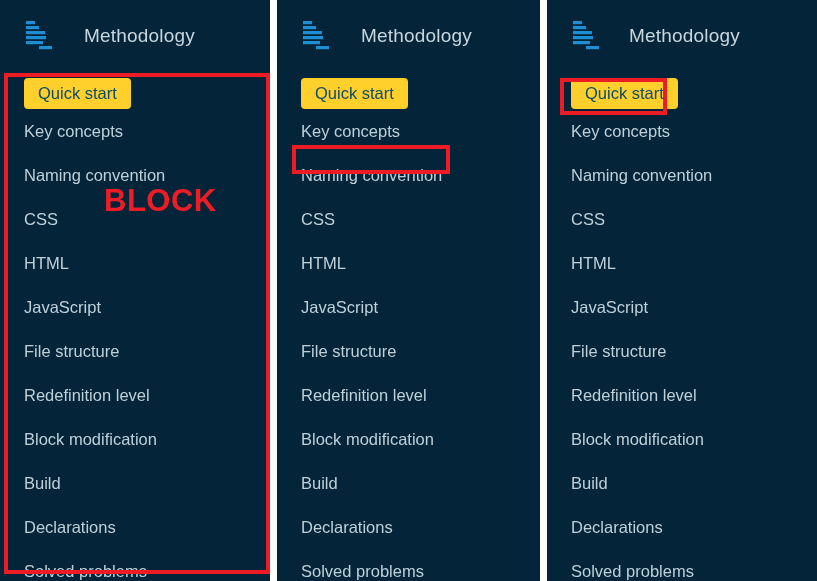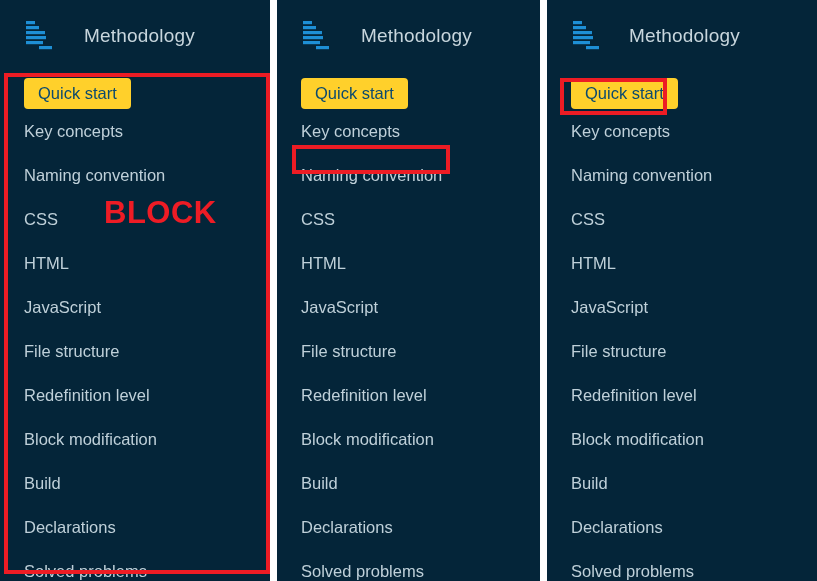--- a/index.html
+++ b/index.html
@@ -92,21 +92,21 @@
     z-index: 5;
   }
   .anno-label {
     position: absolute;
     color: #ee1c25;
     font-weight: bold;
     letter-spacing: 0.5px;
     z-index: 6;
     white-space: nowrap;
   }
-  .anno-block  { left: 104px; top: 195px;  font-size: 31px; }
+  .anno-block  { left: 104px; top: 183px;  font-size: 31px; }
 
   
   .box-block   { left: 4px;  top: 73px; width: 266px; height: 501px; }
   
   .box-element { left: 15px; top: 145px; width: 158px; height: 29px; }
   
   .box-modifier{ left: 13px; top: 78px;  width: 107px; height: 37px; }
 </style>
 </head>
 <body>

